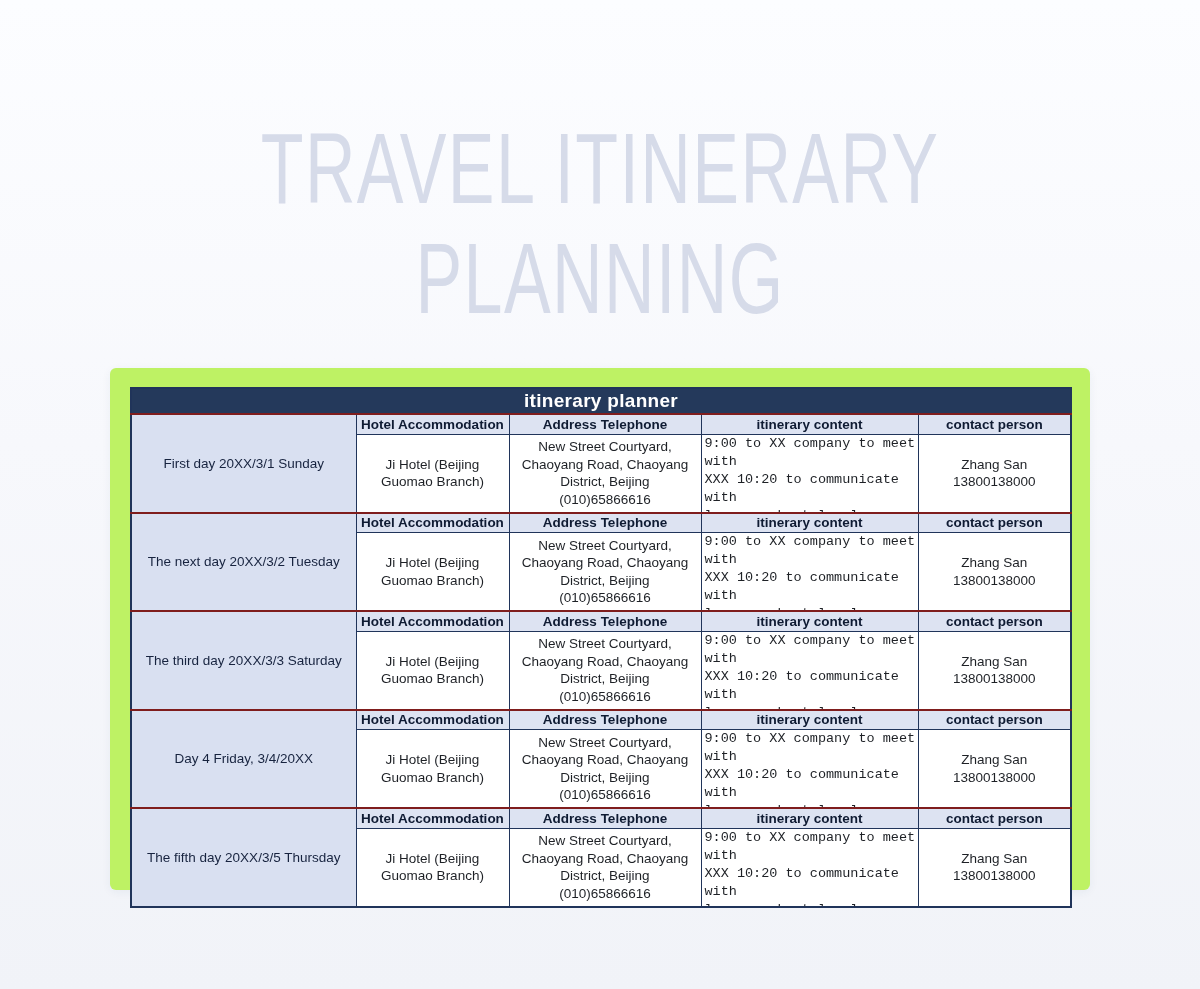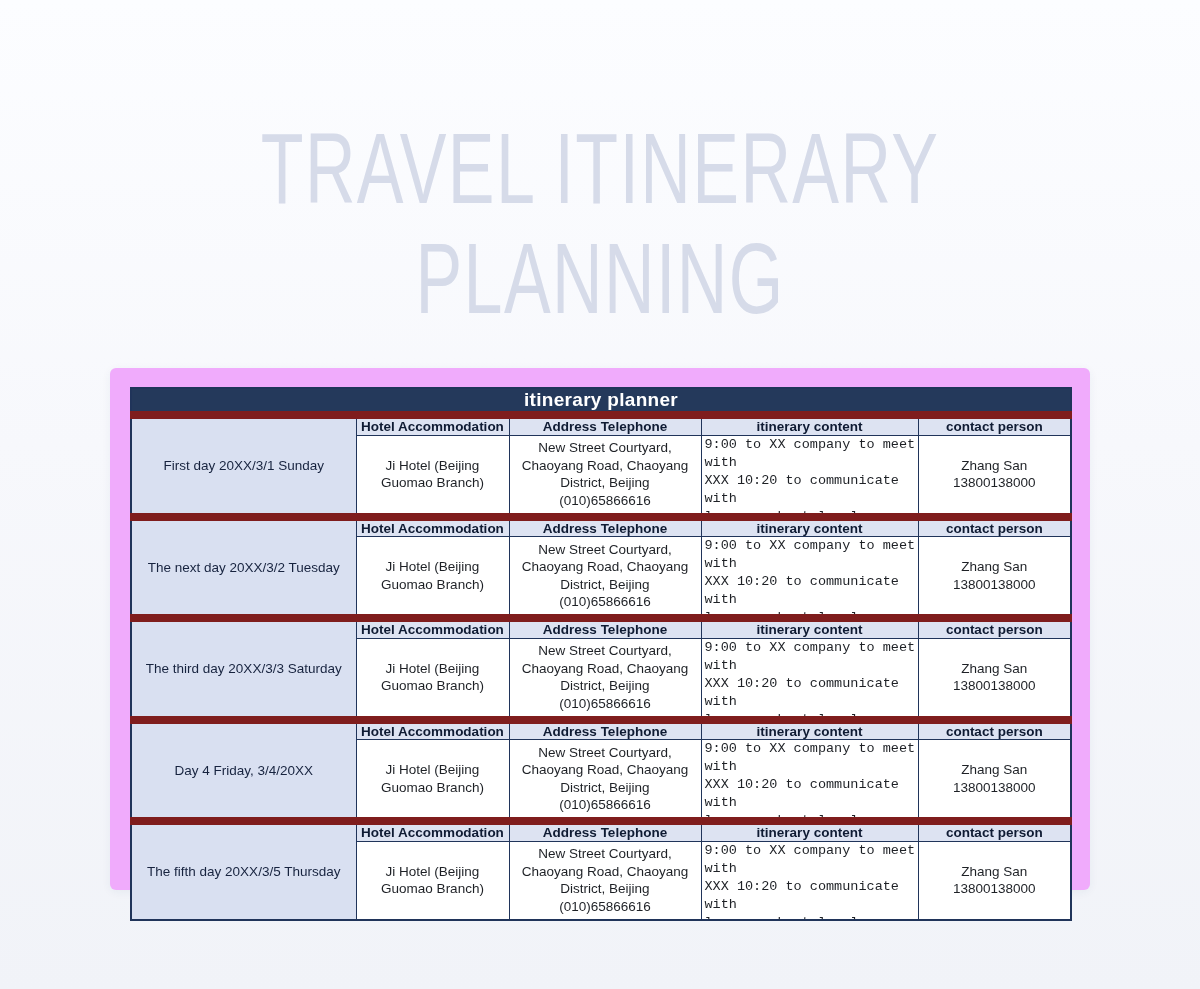--- a/index.html
+++ b/index.html
@@ -34,21 +34,21 @@
   .wm-line1 { top: 118px; }
   .wm-line2 { top: 228px; }
 
   
   .card {
     position: absolute;
     left: 110px;
     top: 368px;
     width: 980px;
     height: 522px;
-    background: #f0abfc;
+    background: #bef264;
     border-radius: 6px;
     box-shadow: 0 2px 10px rgba(40, 60, 100, 0.06);
   }
 
   
   table.planner {
     position: absolute;
     left: 20px;
     top: 19px;
     width: 940px;
@@ -68,21 +68,21 @@
     color: #ffffff;
     font-size: 19px;
     font-weight: 700;
     letter-spacing: 0.3px;
     text-align: center;
     vertical-align: middle;
     border: 2px solid #24395b;
   }
 
   tr.sub-row { height: 20px; }
-  tr.sub-row th, tr.sub-row td { border-top: 8px solid #7f1d1d; }
+  tr.sub-row th, tr.sub-row td { border-top: 2px solid #7f1d1d; }
   tr.data-row { height: 71px; }
 
   th.col-header {
     background: #dde3f2;
     color: #0f1b33;
     font-size: 13.5px;
     font-weight: 700;
     text-align: center;
     vertical-align: middle;
     white-space: nowrap;

